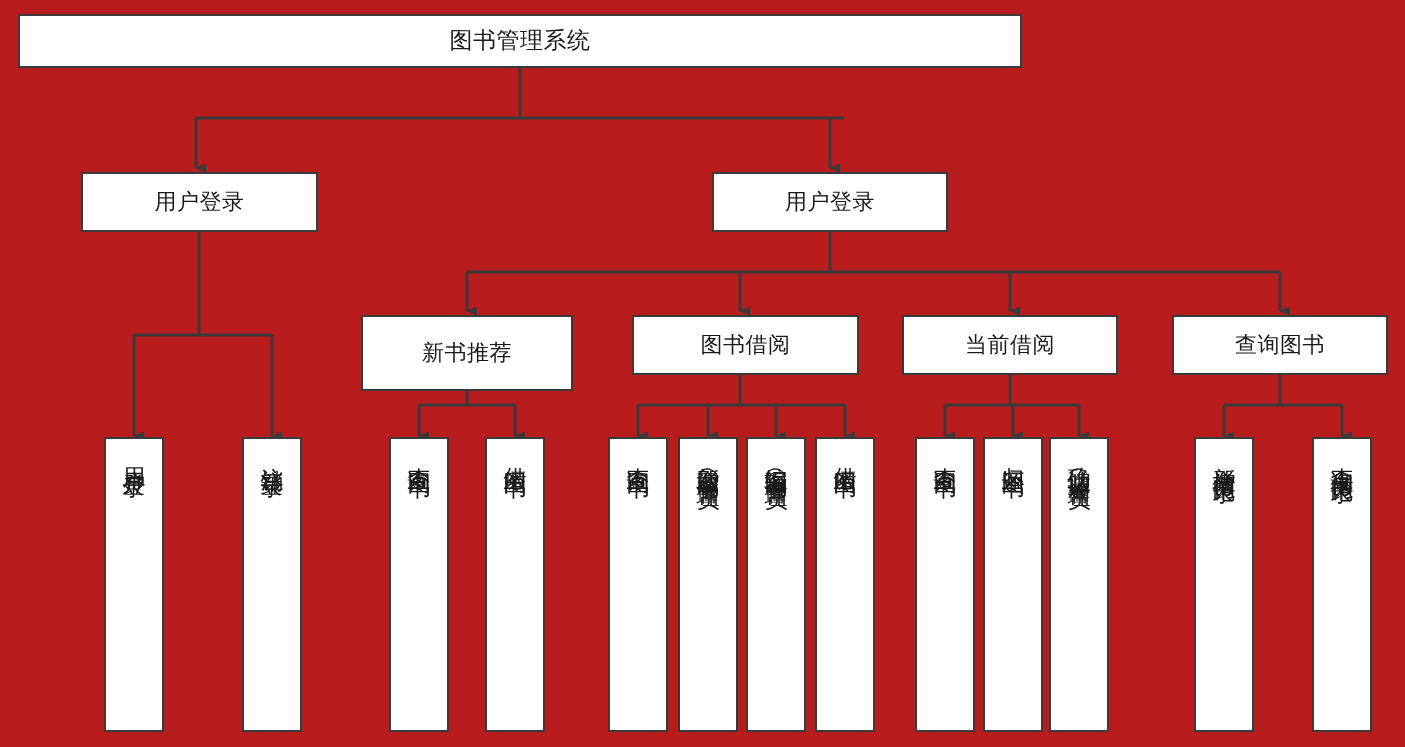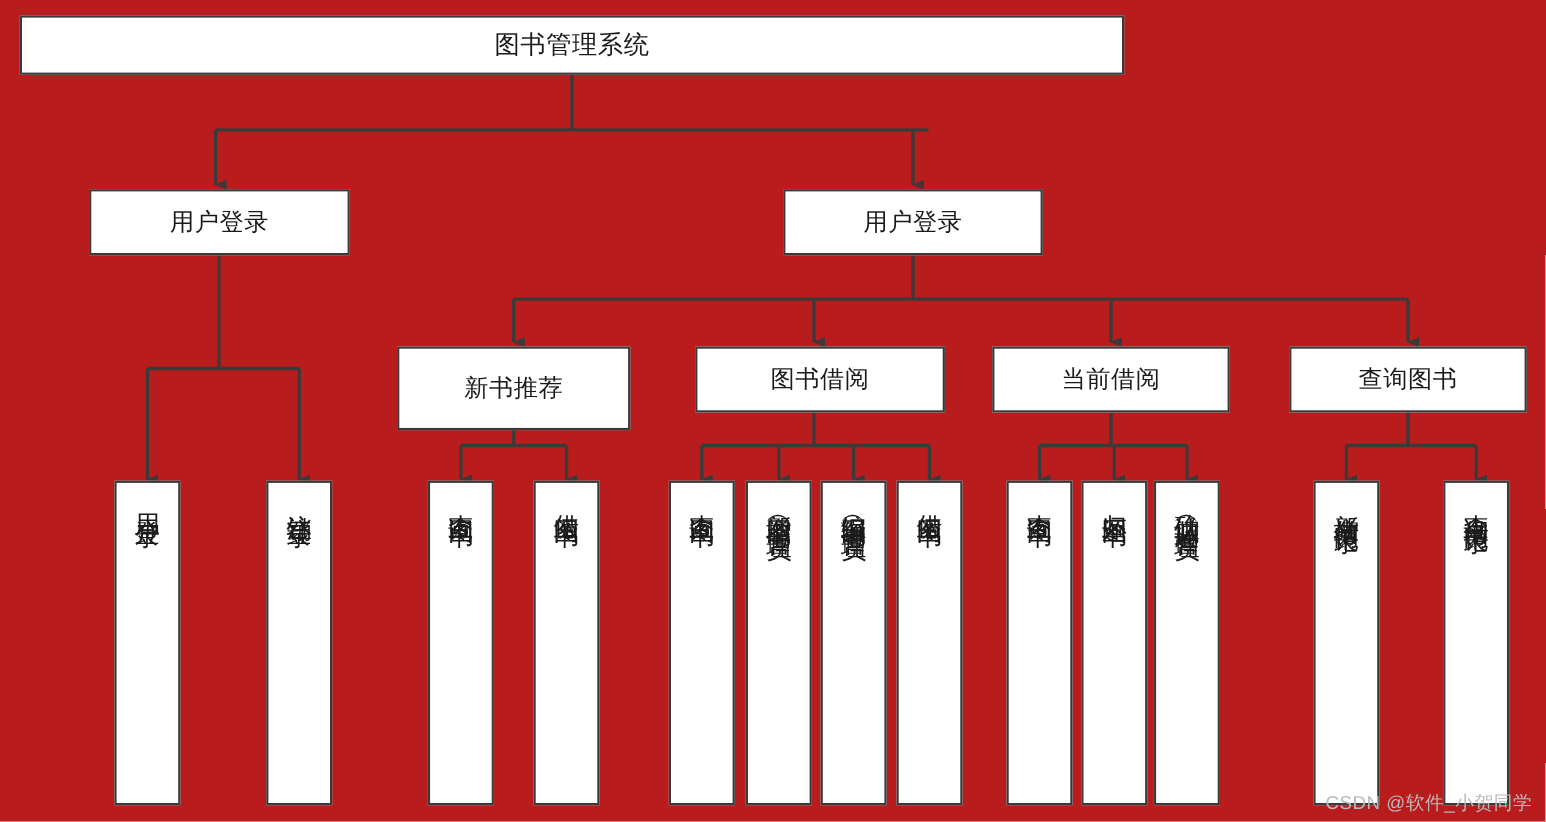--- a/index.html
+++ b/index.html
@@ -183,14 +183,13 @@
     <span class="label">确认归还（管理员）</span>
   </div>
 
   <div class="node vert" style="left:1194px; top:437px; width:60px; height:295px;">
     <span class="label">新增借阅记录</span>
   </div>
   <div class="node vert" style="left:1312px; top:437px; width:60px; height:295px;">
     <span class="label">查询借阅记录</span>
   </div>
 
-  <div class="watermark">CSDN @软件_小贺同学</div>
 </div>
 
 </body></html>

